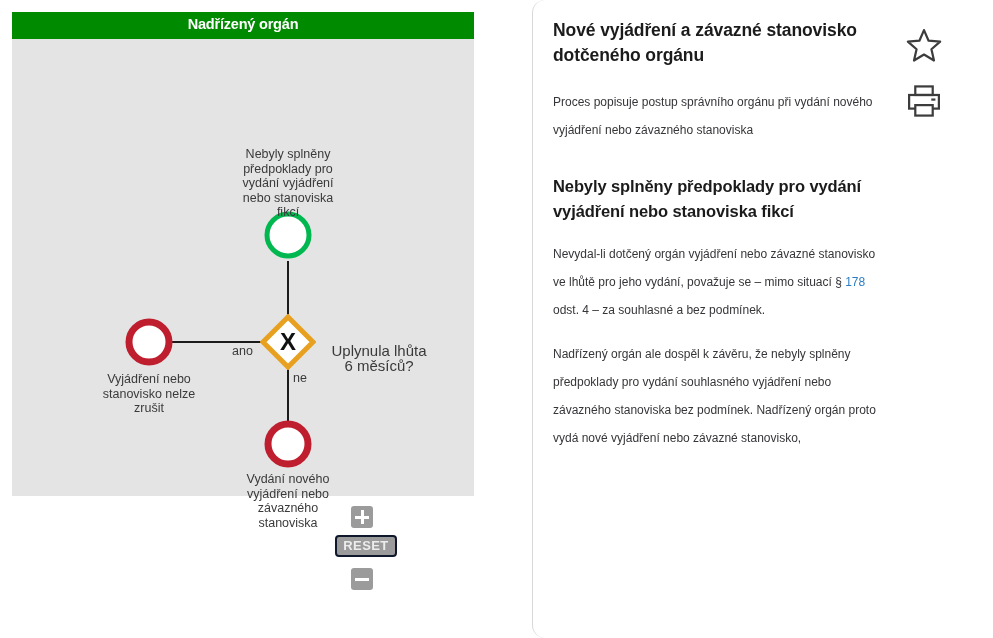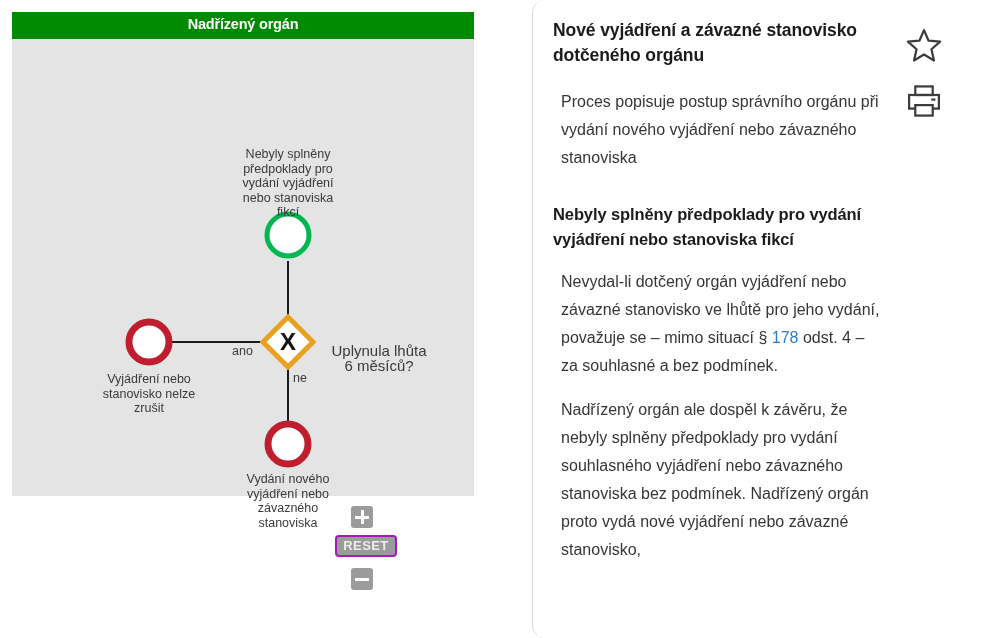--- a/index.html
+++ b/index.html
@@ -139,21 +139,21 @@
   #zoom-in { top: 0px; }
   #zoom-out { top: 62px; }
 
   #zoom-reset {
     position: absolute;
     left: 0px;
     top: 29px;
     width: 62px;
     height: 22px;
     background: #9b9b9b;
-    border: 2px solid #a21caf;
+    border: 2px solid #0f172a;
     border-radius: 4px;
     box-sizing: border-box;
     color: #ececec;
     font-size: 13px;
     font-weight: bold;
     text-align: center;
     line-height: 18px;
     letter-spacing: 0.4px;
     cursor: pointer;
   }
@@ -192,22 +192,22 @@
   #detail-content h2 {
     margin: 30px 0 0 0;
     font-size: 16.5px;
     line-height: 25px;
     font-weight: bold;
     color: #1b1b1b;
     letter-spacing: -0.1px;
   }
 
   #detail-content p {
-    margin: 16px 0 0 8px;
-    font-size: 16px;
+    margin: 16px 0 0 0;
+    font-size: 12px;
     line-height: 28px;
     color: #36363a;
   }
 
   #detail-content p.lead { margin-top: 20px; }
 
   a.ref-link {
     color: #2e7cc4;
     text-decoration: none;
   }

